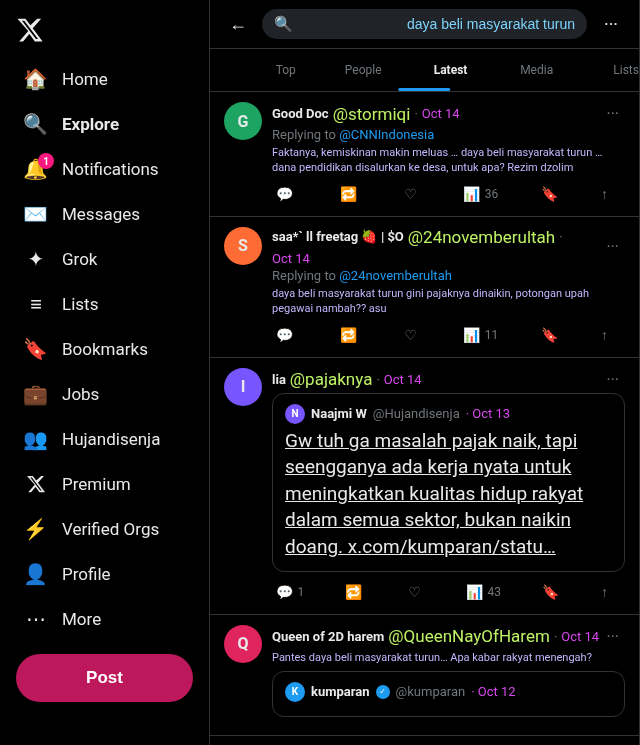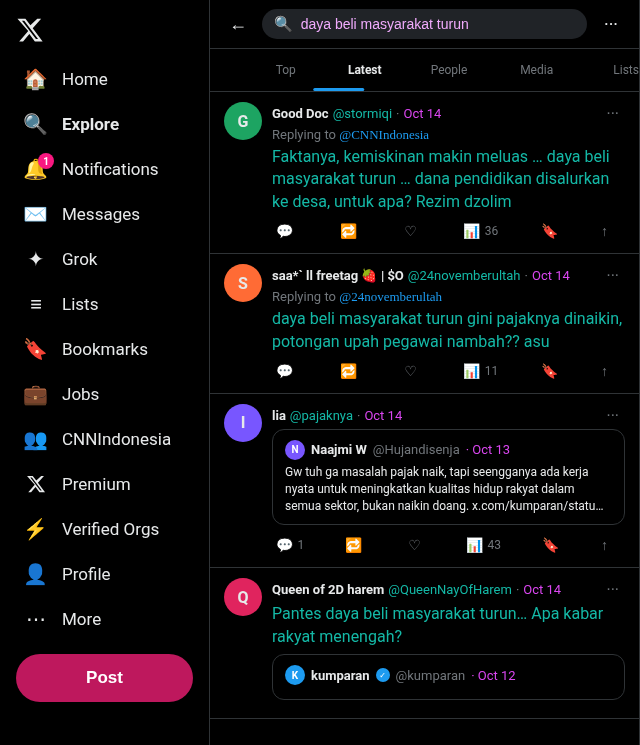--- a/index.html
+++ b/index.html
@@ -123,24 +123,25 @@
       border-radius: 20px;
       display: flex;
       align-items: center;
       padding: 6px 12px;
       gap: 8px;
     }
     .search-bar .search-icon { color: #71767b; font-size: 15px; }
     .search-bar input {
       background: transparent;
       border: none;
-      color: #f0abfc;
+      color: #7dd3fc;
       font-size: 14px;
       outline: none;
       flex: 1;
+      text-align: right;
     }
 
     .more-btn {
       width: 32px; height: 32px;
       display: flex; align-items: center; justify-content: center;
       cursor: pointer;
       border-radius: 50%;
       color: #e7e9ea;
       font-size: 18px;
       flex-shrink: 0;
@@ -215,42 +216,42 @@
 
     .tweet-meta {
       display: flex;
       align-items: center;
       gap: 4px;
       flex-wrap: wrap;
       font-size: 13px;
     }
 
     .tweet-name { font-weight: 700; color: #e7e9ea; font-size: 13px; }
-    .tweet-handle { color: #14b8a6; font-size: 13px; }
+    .tweet-handle { color: #bef264; font-size: 17px; }
     .tweet-date { color: #d946ef; font-size: 13px; }
     .dot { color: #71767b; }
 
     .tweet-dots {
       color: #71767b;
       cursor: pointer;
       font-size: 16px;
       padding: 2px 6px;
     }
 
     .reply-to {
       font-size: 13px;
       color: #71767b;
       margin-bottom: 3px;
     }
-    .reply-to span { color: #1d9bf0; font-family: Liberation Serif, serif; }
+    .reply-to span { color: #1d9bf0; }
 
     .tweet-text {
-      font-size: 16px;
+      font-size: 11px;
       line-height: 1.4;
-      color: #14b8a6;
+      color: #c4b5fd;
       margin-bottom: 6px;
       word-break: break-word;
     }
 
     
     .quoted-tweet {
       border: 1px solid #2f3336;
       border-radius: 12px;
       padding: 10px 12px;
       margin-bottom: 8px;
@@ -275,21 +276,21 @@
     .quoted-name { font-weight: 700; font-size: 13px; }
     .quoted-handle { color: #71767b; font-size: 13px; }
     .quoted-verified {
       width: 14px; height: 14px;
       background: #1d9bf0;
       border-radius: 50%;
       display: flex; align-items: center; justify-content: center;
       font-size: 8px;
       color: #fff;
     }
-    .quoted-text { font-size: 12px; line-height: 1.4; color: #e7e9ea; }
+    .quoted-text { font-size: 19px; line-height: 1.4; color: #e7e9ea; text-decoration: underline; }
 
     
     .tweet-actions {
       display: flex;
       align-items: center;
       justify-content: space-between;
       margin-top: 4px;
       max-width: 340px;
     }
 
@@ -357,21 +358,21 @@
     <span class="label">Bookmarks</span>
 
   </div>
       <div class="sidebar-item">
     <span class="icon">💼</span>
     <span class="label">Jobs</span>
 
   </div>
       <div class="sidebar-item">
     <span class="icon">👥</span>
-    <span class="label">CNNIndonesia</span>
+    <span class="label">Hujandisenja</span>
 
   </div>
       <div class="sidebar-item">
     <span class="icon">
           <svg width="20" height="20" viewBox="0 0 24 24" fill="#e7e9ea">
             <path d="M18.244 2.25h3.308l-7.227 8.26 8.502 11.24H16.17l-4.714-6.231-5.401 6.231H2.748l7.73-8.835L1.254 2.25H8.08l4.253 5.622zm-1.161 17.52h1.833L7.084 4.126H5.117z"></path>
           </svg>
         </span>
     <span class="label">Premium</span>
 
@@ -402,22 +403,22 @@
     <div class="back-btn">←</div>
     <div class="search-bar">
       <span class="search-icon">🔍</span>
       <input type="text" value="daya beli masyarakat turun" style="">
     </div>
     <div class="more-btn">···</div>
   </div>
 
   <div class="tabs" id="tabs-container">
       <div class="tab">Top</div>
+      <div class="tab">People</div>
       <div class="tab active">Latest</div>
-      <div class="tab">People</div>
       <div class="tab">Media</div>
       <div class="tab">Lists</div>
     </div>
 
   <div class="feed" id="feed-container">
       <div class="tweet">
     <div class="avatar av-green">G</div>
     <div class="tweet-content">
       <div class="tweet-header">
         <div class="tweet-meta">

